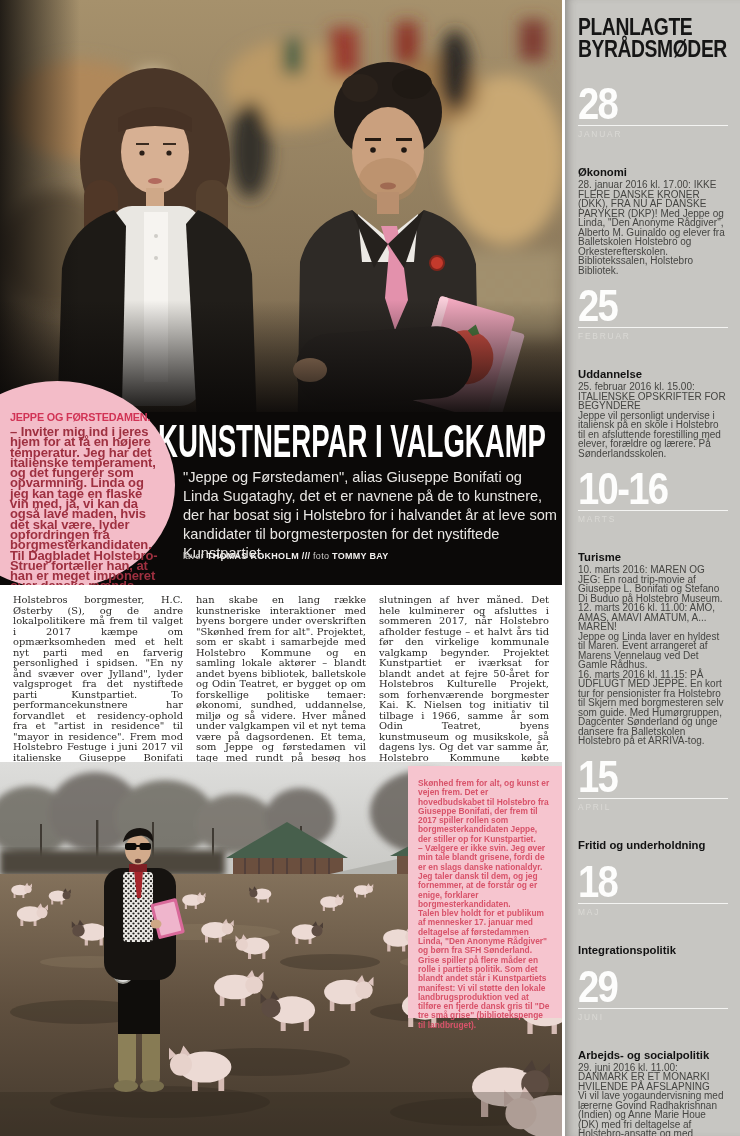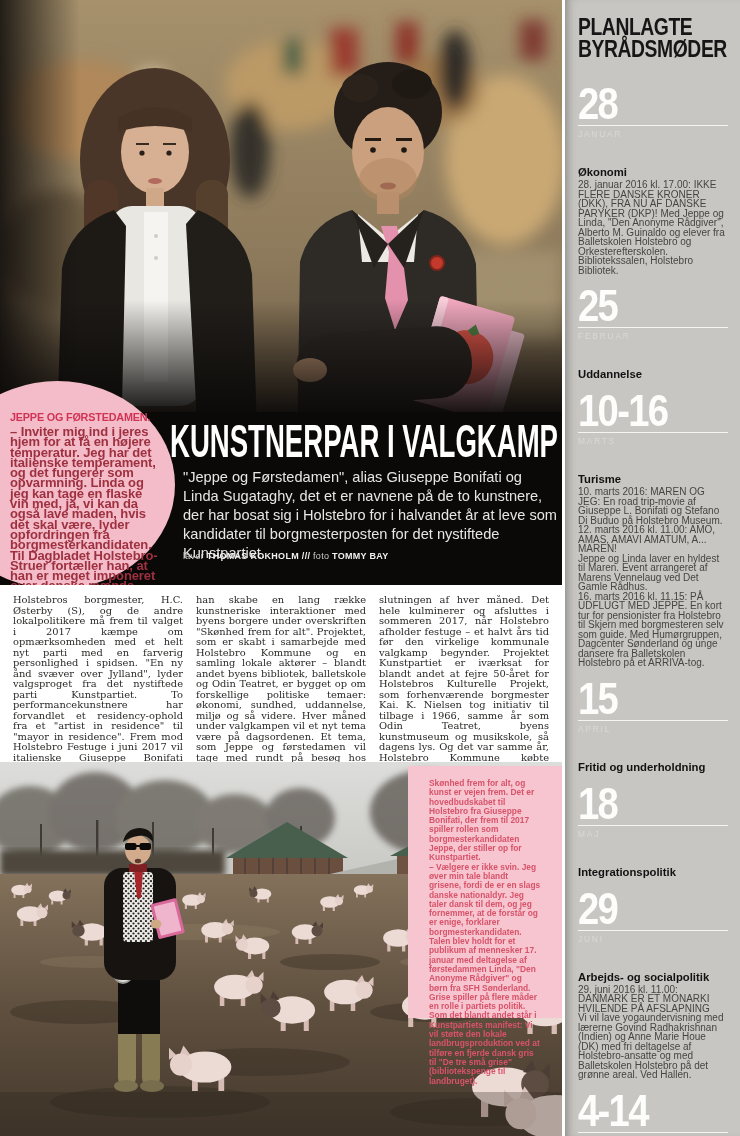--- a/index.html
+++ b/index.html
@@ -2,21 +2,21 @@
 <html><head>
 <meta charset="utf-8">
 <style>
   html,body{margin:0;padding:0;background:#ffffff;}
   #page{position:relative;width:740px;height:1136px;overflow:hidden;background:#fff;
         font-family:"Liberation Sans",sans-serif;}
 
   
   #hero{position:absolute;left:0;top:0;width:562px;height:585px;background:#0b0908;overflow:hidden;}
   #hero svg{position:absolute;left:0;top:0;}
-  .headline-wrap{position:absolute;left:168px;top:416px;width:392px;height:50px;}
+  .headline-wrap{position:absolute;left:156px;top:416px;width:392px;height:50px;}
   .standfirst{position:absolute;left:183px;top:468px;width:374px;margin:0;
               color:#e8e6e3;font-size:14.6px;line-height:19px;font-weight:400;}
   .byline{position:absolute;left:183px;top:551px;color:#cfcdca;font-size:9px;letter-spacing:.3px;}
   .byline b{color:#f2f0ee;font-weight:700;}
   .byline .sep{color:#f2f0ee;}
 
   
   .circle{position:absolute;left:-60px;top:381px;width:235px;height:208px;border-radius:50%;
           background:#f3bcc8;z-index:5;}
   .circle-inner{position:absolute;left:70px;top:30px;width:154px;}
@@ -27,21 +27,21 @@
   
   #columns{position:absolute;left:0;top:585px;width:562px;height:177px;background:#fff;
            display:flex;gap:13px;padding:10px 12px 0 13px;box-sizing:border-box;}
   .col{width:170px;font-family:"DejaVu Serif",serif;font-size:9.9px;line-height:10.5px;
        color:#2b2a28;text-align:justify;overflow:hidden;}
 
   
   #pigphoto{position:absolute;left:0;top:762px;width:562px;height:374px;overflow:hidden;background:#7b6a55;}
   #pigphoto svg{position:absolute;left:0;top:0;}
   .pinkbox{position:absolute;right:0;top:4px;width:154px;height:252px;background:#f6c5cf;
-           box-sizing:border-box;padding:13px 21px;z-index:4;}
+           box-sizing:border-box;padding:13px 10px;z-index:4;}
   .pinkbox-body{color:#d8536a;font-size:8.4px;line-height:9.3px;font-weight:700;white-space:pre-line;}
 
   
   #sidebar{position:absolute;left:565px;top:0;width:175px;height:1136px;background:#c7c6c2;
            box-sizing:border-box;padding:12px 12px 0 13px;overflow:hidden;
            box-shadow:inset 8px 0 10px -6px rgba(60,55,50,.45);}
   .sb-title{color:#161616;font-weight:700;font-size:23px;line-height:22px;letter-spacing:-.5px;
             transform:scaleX(.84);transform-origin:left top;margin-top:4px;}
   .sb-events{margin-top:26px;}
   .event{margin-bottom:13px;}
@@ -372,20 +372,22 @@
         <div class="ev-month">JANUAR</div>
         <div class="ev-cat">Økonomi</div>
         <div class="ev-text">28. januar 2016 kl. 17.00: IKKE FLERE DANSKE KRONER (DKK), FRA NU AF DANSKE PARYKER (DKP)! Med Jeppe og Linda, "Den Anonyme Rådgiver", Alberto M. Guinaldo og elever fra Balletskolen Holstebro og Orkesterefterskolen. Bibliotekssalen, Holstebro Bibliotek.</div>
       </div>
 
       <div class="event">
         <div class="ev-num">25</div>
         <div class="ev-rule"></div>
         <div class="ev-month">FEBRUAR</div>
         <div class="ev-cat">Uddannelse</div>
+        <div class="ev-text">25. februar 2016 kl. 15.00: ITALIENSKE OPSKRIFTER FOR BEGYNDERE
+Jeppe vil personligt undervise i italiensk på en skole i Holstebro til en afsluttende forestilling med elever, forældre og lærere. På Sønderlandsskolen.</div>
       </div>
 
       <div class="event">
         <div class="ev-num">10-16</div>
         <div class="ev-rule"></div>
         <div class="ev-month">MARTS</div>
         <div class="ev-cat">Turisme</div>
         <div class="ev-text">10. marts 2016: MAREN OG JEG: En road trip-movie af Giuseppe L. Bonifati og Stefano Di Buduo på Holstebro Museum.
 12. marts 2016 kl. 11.00: AMO, AMAS, AMAVI AMATUM, A... MAREN!
 Jeppe og Linda laver en hyldest til Maren. Event arrangeret af Marens Vennelaug ved Det Gamle Rådhus.

